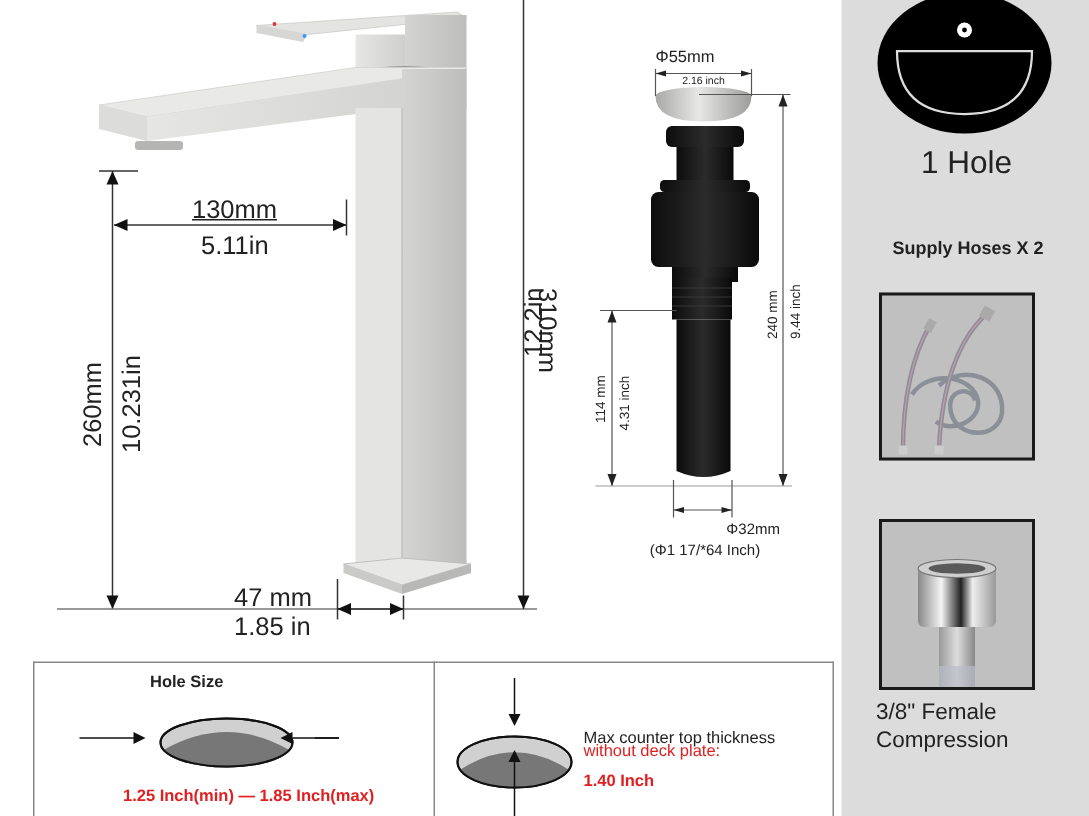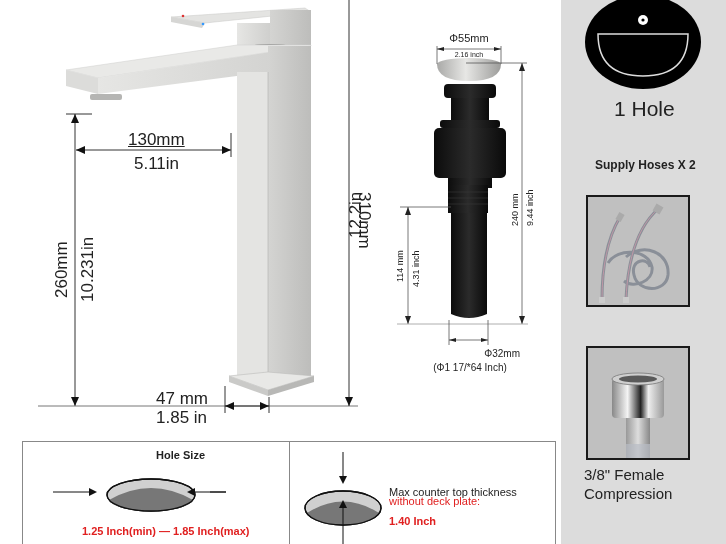--- a/index.html
+++ b/index.html
@@ -160,21 +160,21 @@
     <line x1="397" y1="324" x2="528" y2="324" stroke="#999"></line>
 
     <line x1="449" y1="320" x2="449" y2="345"></line>
     <line x1="488" y1="320" x2="488" y2="345"></line>
     <line x1="449" y1="340" x2="488" y2="340"></line>
     <polygon points="449,340 456,338 456,342" stroke="none"></polygon>
     <polygon points="488,340 481,338 481,342" stroke="none"></polygon>
   </g>
 </svg>
 
-<div class="abs" style="left:437px; top:32px; font-size:11px; width:64px; text-align:center;">Φ55mm</div>
+<div class="abs" style="left:437px; top:32px; font-size:11px; width:64px; text-align:left;">Φ55mm</div>
 <div class="abs" style="left:437px; top:51px; font-size:7px; width:64px; text-align:center;">2.16 inch</div>
 
 <div class="abs vtext" style="left:510px; top:226px; font-size:9px; transform: rotate(-90deg);">240 mm</div>
 <div class="abs vtext" style="left:525px; top:226px; font-size:9px; transform: rotate(-90deg);">9.44 inch</div>
 
 <div class="abs vtext" style="left:395px; top:282px; font-size:9px; transform: rotate(-90deg);">114 mm</div>
 <div class="abs vtext" style="left:411px; top:287px; font-size:9px; transform: rotate(-90deg);">4.31 inch</div>
 
 <div class="abs" style="left:420px; top:348px; width:100px; font-size:10px; text-align:right;">Φ32mm</div>
 <div class="abs" style="left:410px; top:362px; width:120px; font-size:10px; text-align:center;">(Φ1 17/*64 Inch)</div>
@@ -199,21 +199,21 @@
     <ellipse cx="343" cy="508" rx="38" ry="17" fill="#d0d0d0" stroke="#111" stroke-width="1.3"></ellipse>
     <path d="M307,513 Q343,490 379,513 Q370,525 343,525 Q316,525 307,513 Z" fill="#777"></path>
     <ellipse cx="343" cy="508" rx="38" ry="17" fill="none" stroke="#111" stroke-width="1.3"></ellipse>
     <line x1="343" y1="452" x2="343" y2="478" stroke="#111"></line>
     <polygon points="343,484 339,476 347,476" fill="#111"></polygon>
     <line x1="343" y1="508" x2="343" y2="544" stroke="#111"></line>
     <polygon points="343,500 339,508 347,508" fill="#111"></polygon>
   </g>
 </svg>
 
-<div class="abs" style="left:100px; top:449px; width:105px; text-align:right; font-size:11px; font-weight:bold;">Hole Size</div>
+<div class="abs" style="left:100px; top:449px; width:105px; text-align:left; font-size:11px; font-weight:bold;">Hole Size</div>
 <div class="abs red" style="left:48px; top:525px; font-size:11px; font-weight:bold; white-space:nowrap;margin-left:34px;">1.25 Inch(min) — 1.85 Inch(max)</div>
 
 <div class="abs" style="left:389px; top:473px; font-size:11px; white-space:nowrap;margin-top:13px;">Max counter top thickness</div>
 <div class="abs red" style="left:389px; top:495px; font-size:11px; white-space:nowrap;">without deck plate:</div>
 <div class="abs red" style="left:389px; top:515px; font-size:11px; font-weight:bold; white-space:nowrap;">1.40 Inch</div>
 
 <div class="sidebar">
   <svg class="abs" style="left:20px; top:0;" width="124" height="92" viewBox="0 0 124 92">
     <ellipse cx="62" cy="42" rx="58" ry="47" fill="#000"></ellipse>
     <circle cx="62" cy="20" r="5" fill="#fff"></circle>

